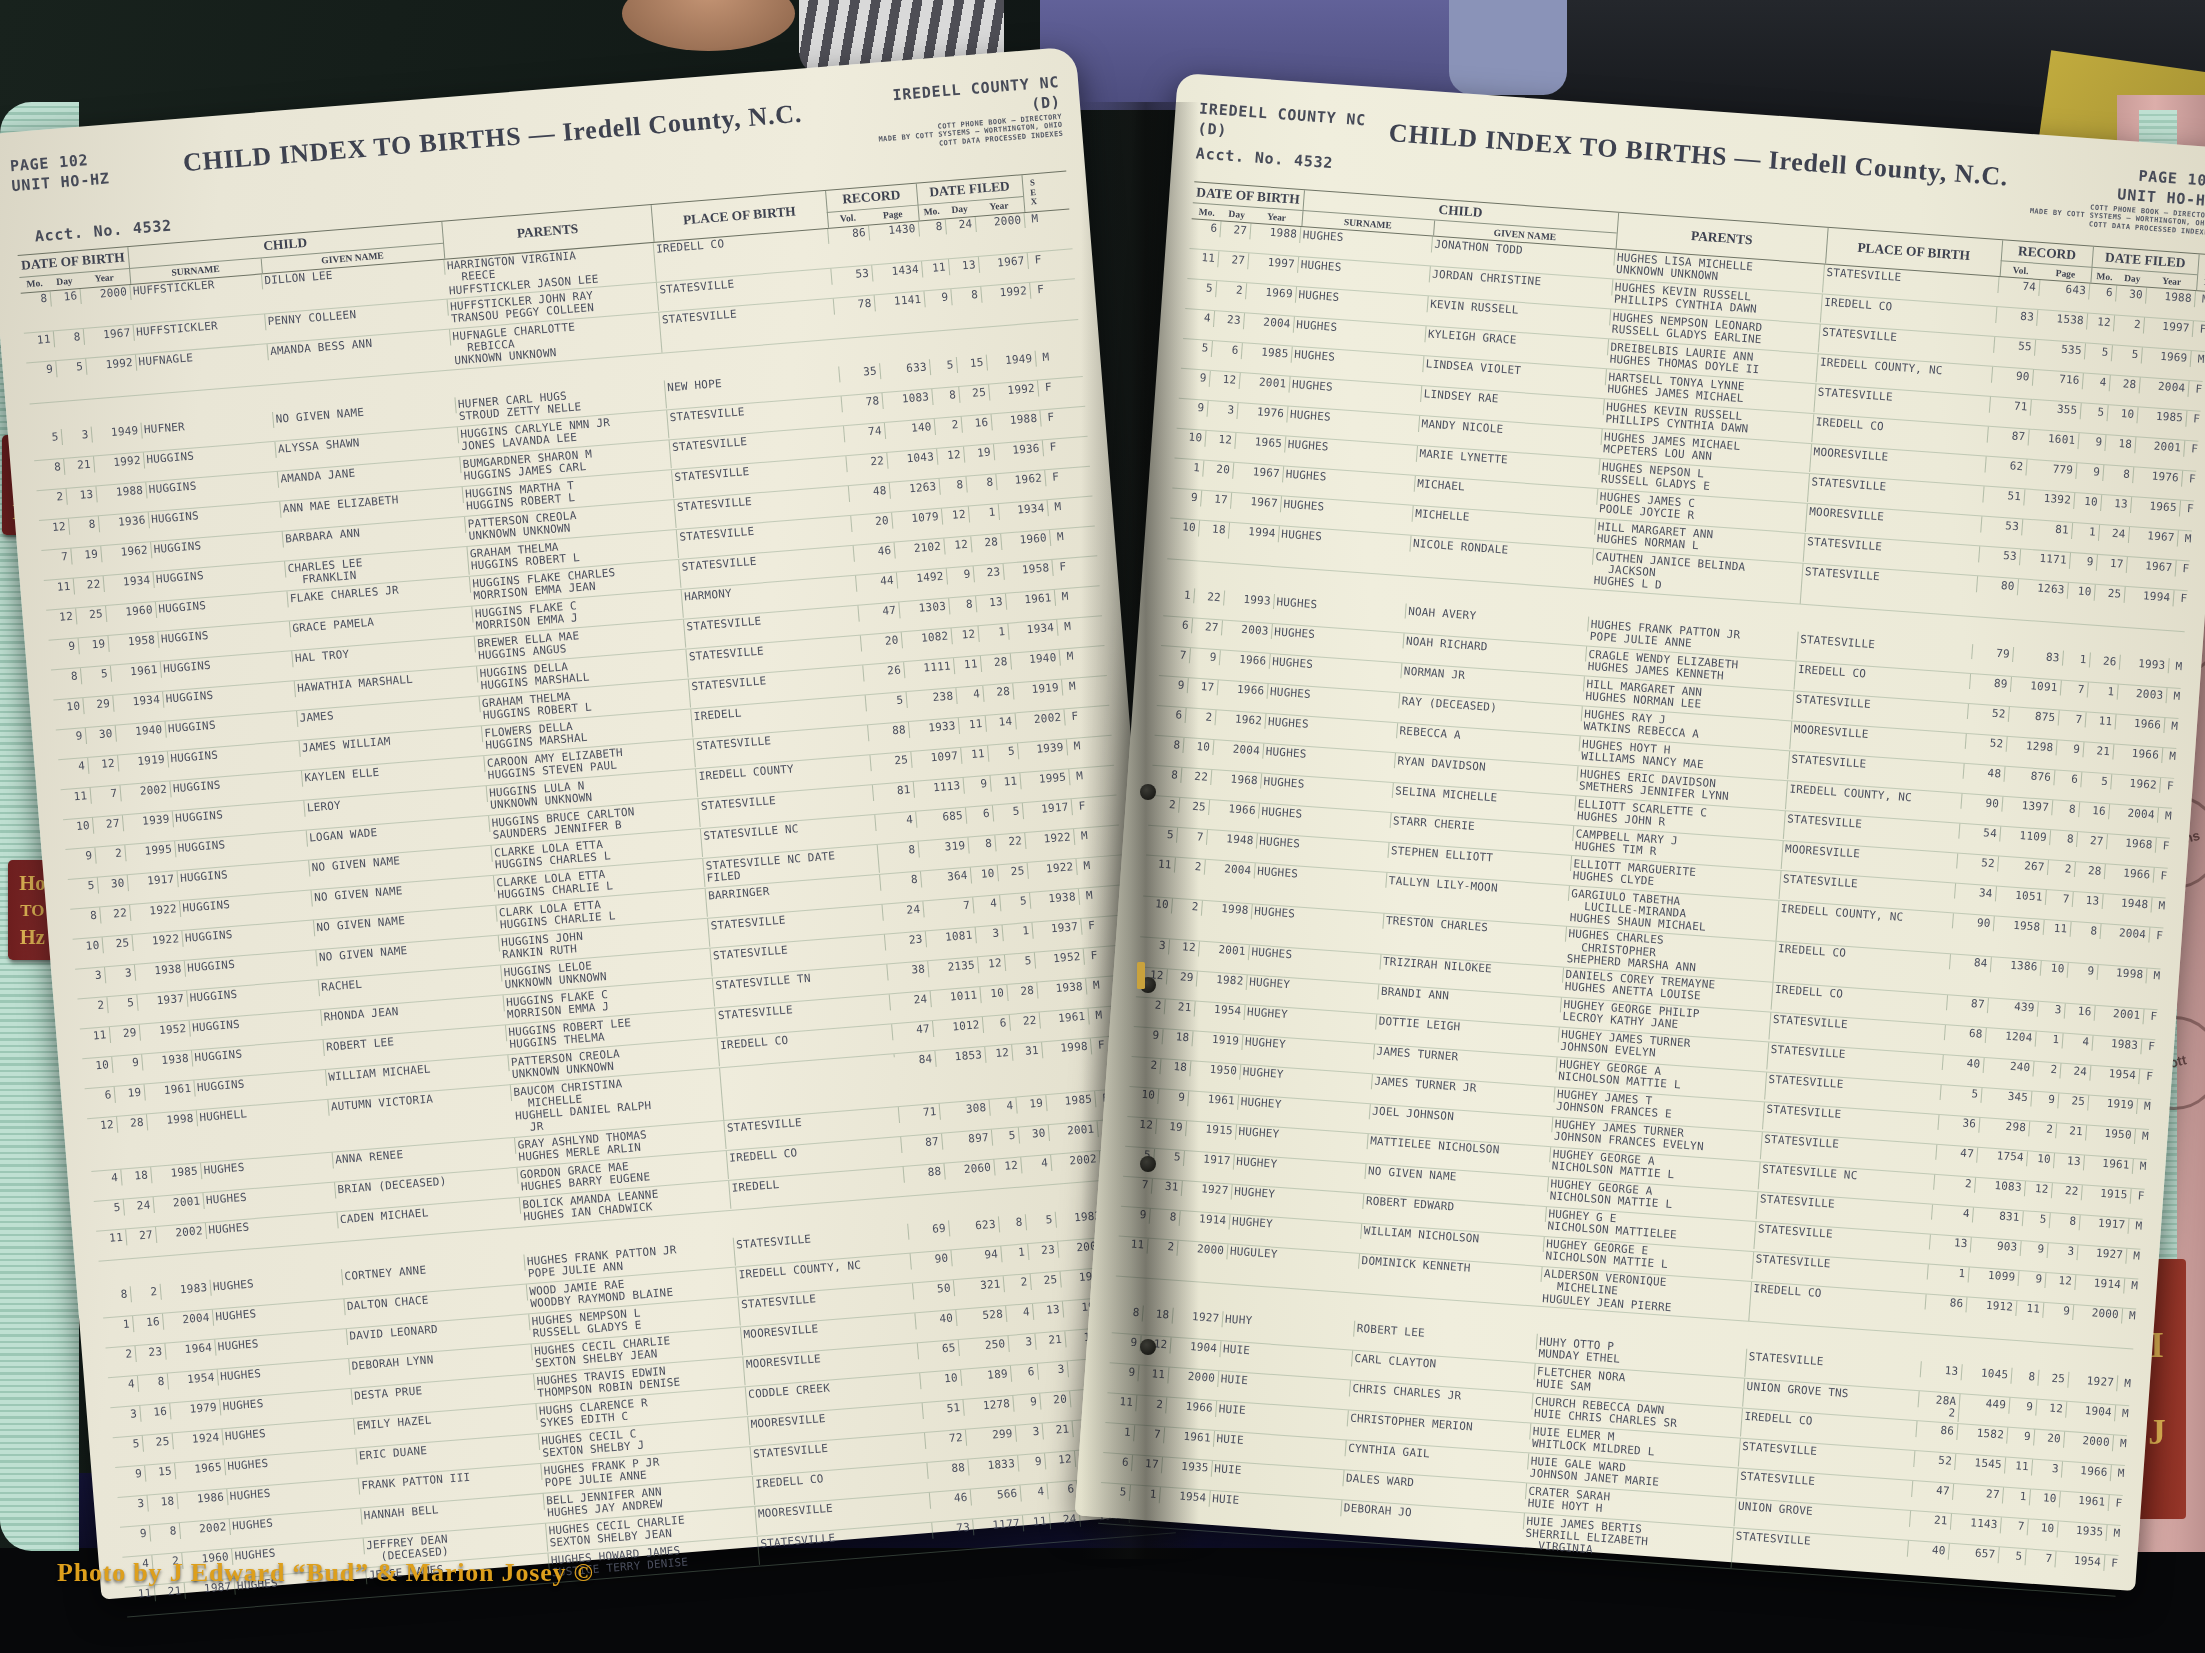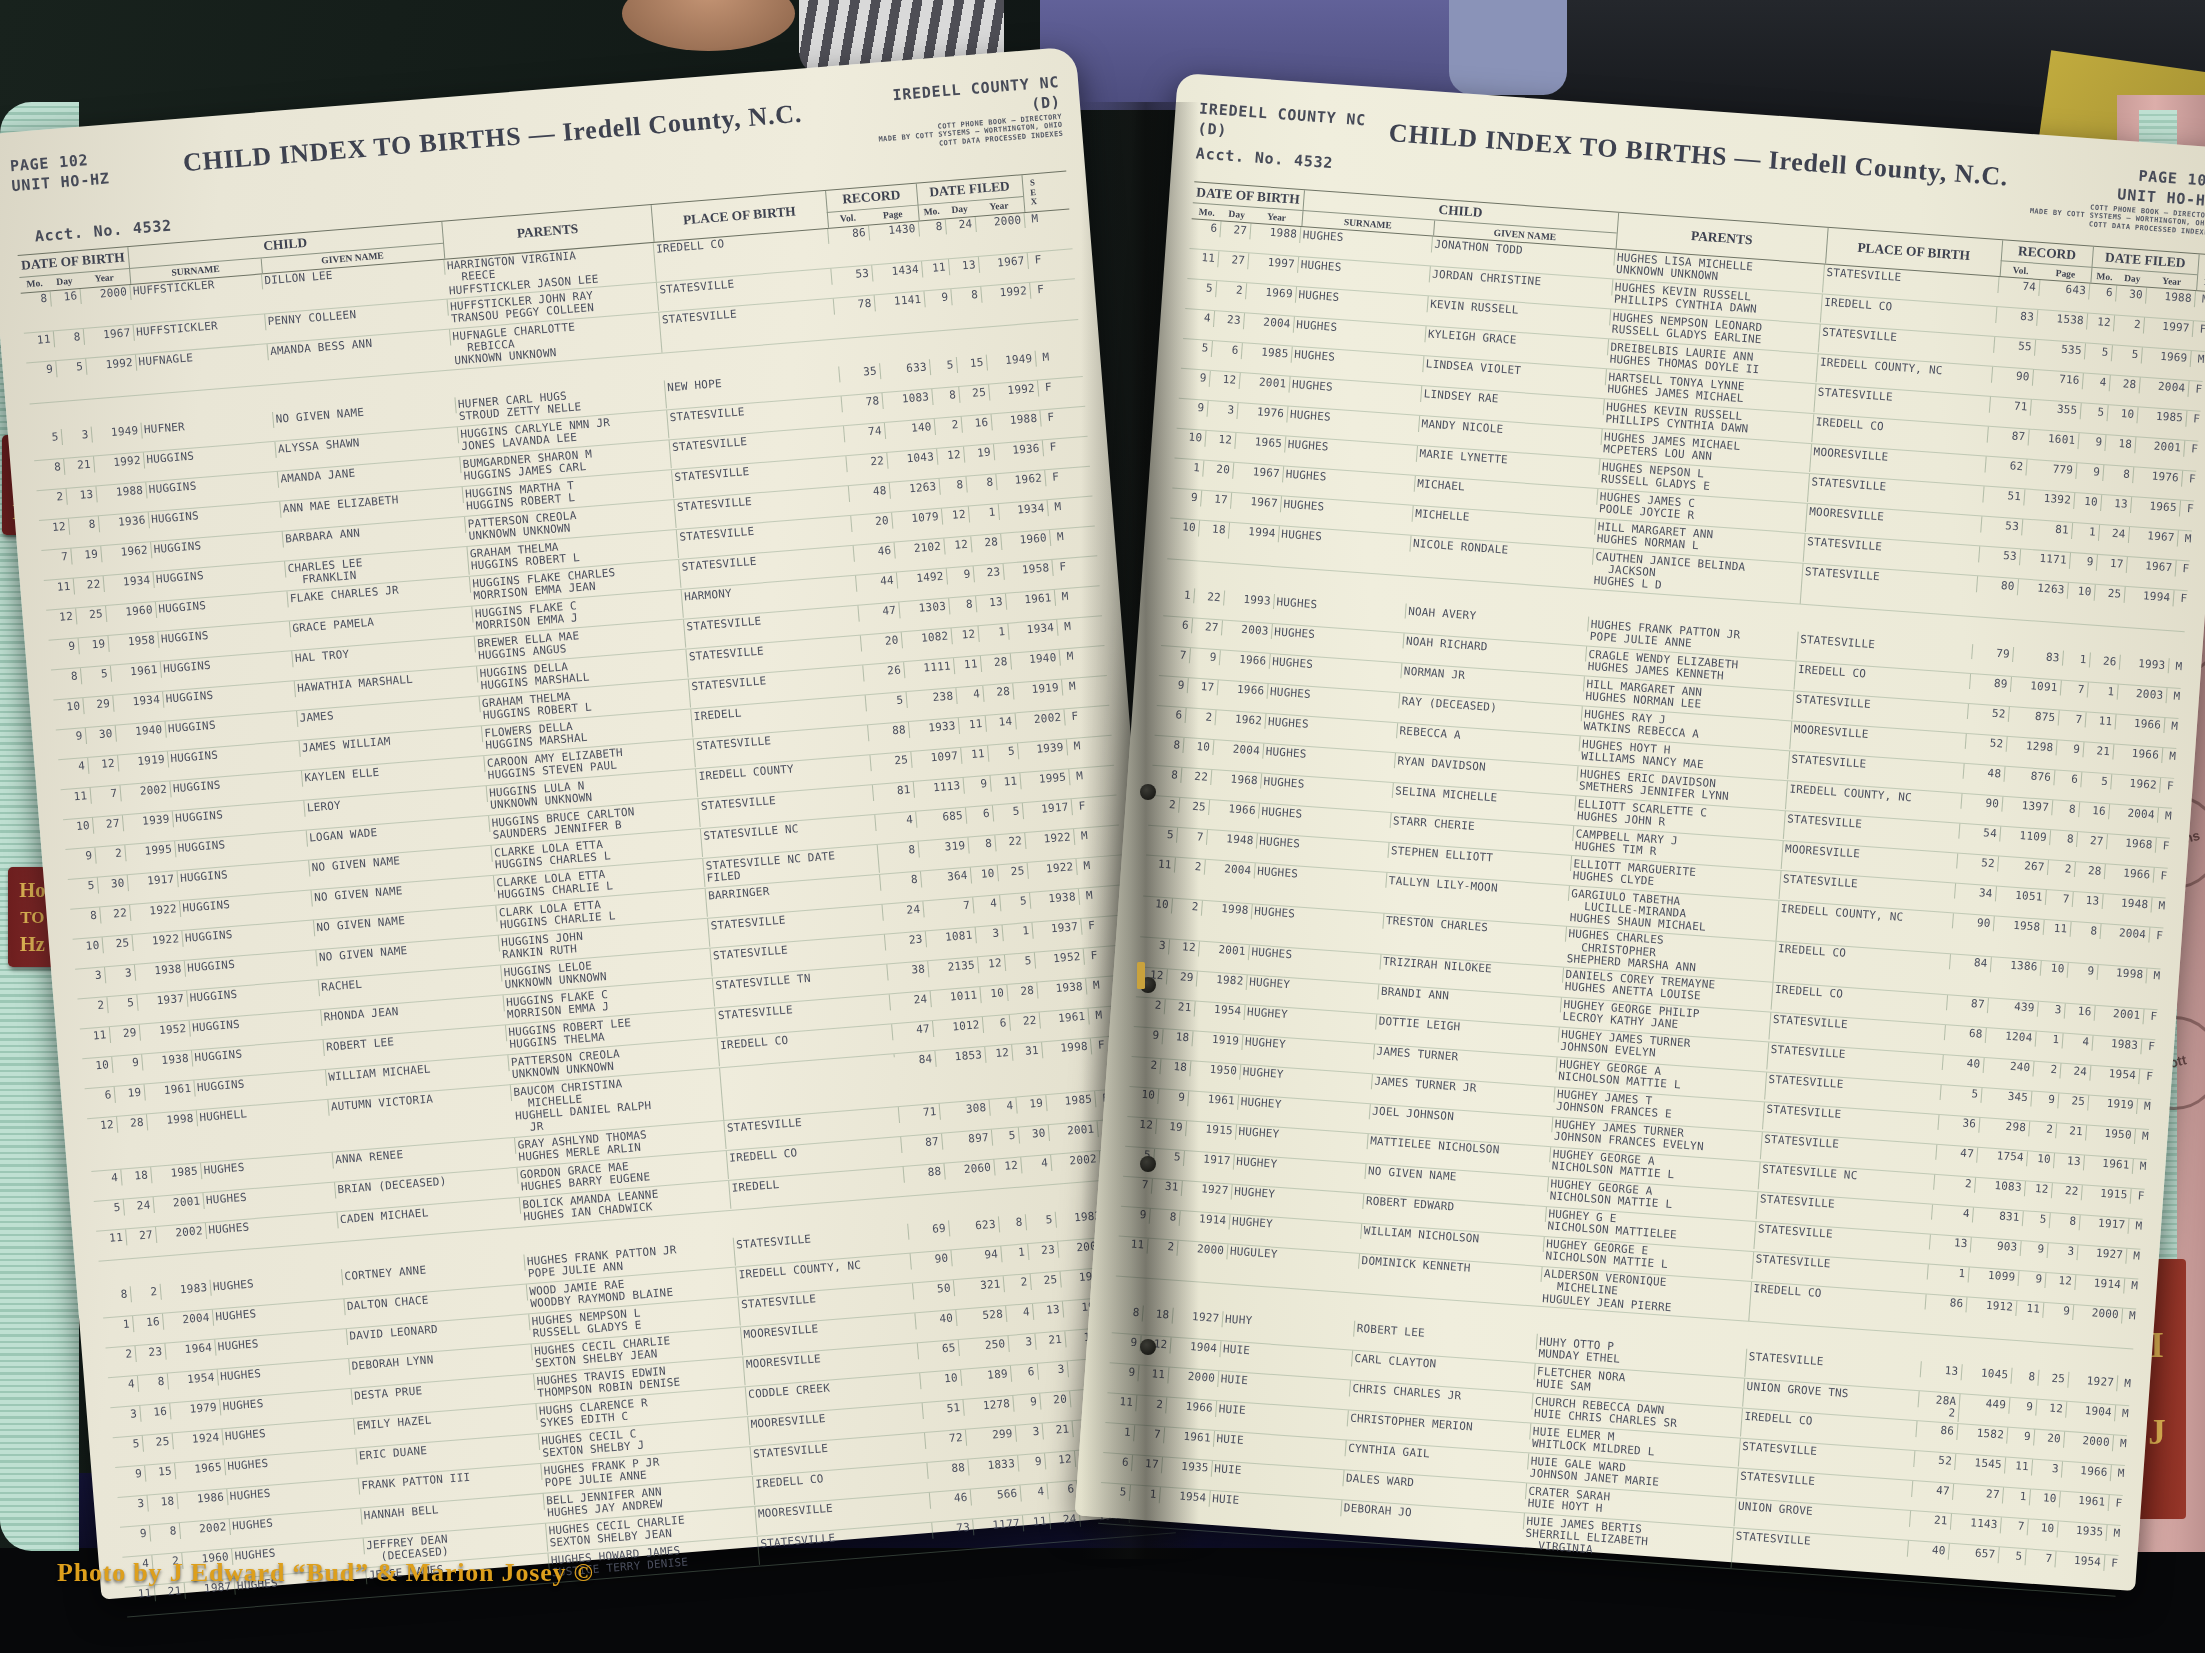--- a/index.html
+++ b/index.html
@@ -21,21 +21,21 @@
   .book-bottom{position:absolute;left:55px;top:1473px;width:2064px;height:118px;
     background:linear-gradient(180deg,#15153a,#0b0b20);border-radius:0 0 110px 110px;}
   
   .edge-left{position:absolute;left:0;top:102px;width:79px;height:1449px;
     background:repeating-linear-gradient(to bottom,#bfe0d2 0 3.9px,#9cc7b5 3.9px 6.3px);
     border-radius:31.5px 0 0 31.5px;}
   .tab{position:absolute;width:49px;padding:9.5px 0;background:linear-gradient(90deg,#6d1f1f,#8a2c2c);
     border-radius:4.7px;color:#dcb253;font-family:"Liberation Serif",serif;font-weight:bold;
     text-align:center;font-size:20.5px;line-height:27px;box-shadow:1.6px 2.4px 4.7px rgba(0,0,0,.5);}
   .tab-1{left:1.6px;top:435px;}
-  .tab-2{left:7.9px;top:860px;margin-top:7px;}
+  .tab-2{left:7.9px;top:860px;}
   .tab .sm{font-size:17px;}
   
   .edge-right{position:absolute;left:2139px;top:110px;width:38px;height:1229px;
     background:repeating-linear-gradient(to bottom,#bfe0d2 0 3.9px,#a2ccba 3.9px 6.3px);}
   .cover-yellow{position:absolute;left:2036px;top:63px;width:197px;height:205px;
     background:linear-gradient(120deg,#c1ab3e,#98862e);transform:rotate(8deg);}
   .cover-pink{position:absolute;left:2117px;top:95px;width:95px;height:1457px;
     background:linear-gradient(90deg,#c99c98,#dcaeaa 40%,#b98e8c);}
   .stamp{position:absolute;left:2127px;width:88px;height:88px;border:3.2px solid rgba(92,60,58,.55);
     border-radius:50%;display:flex;align-items:center;justify-content:center;}

